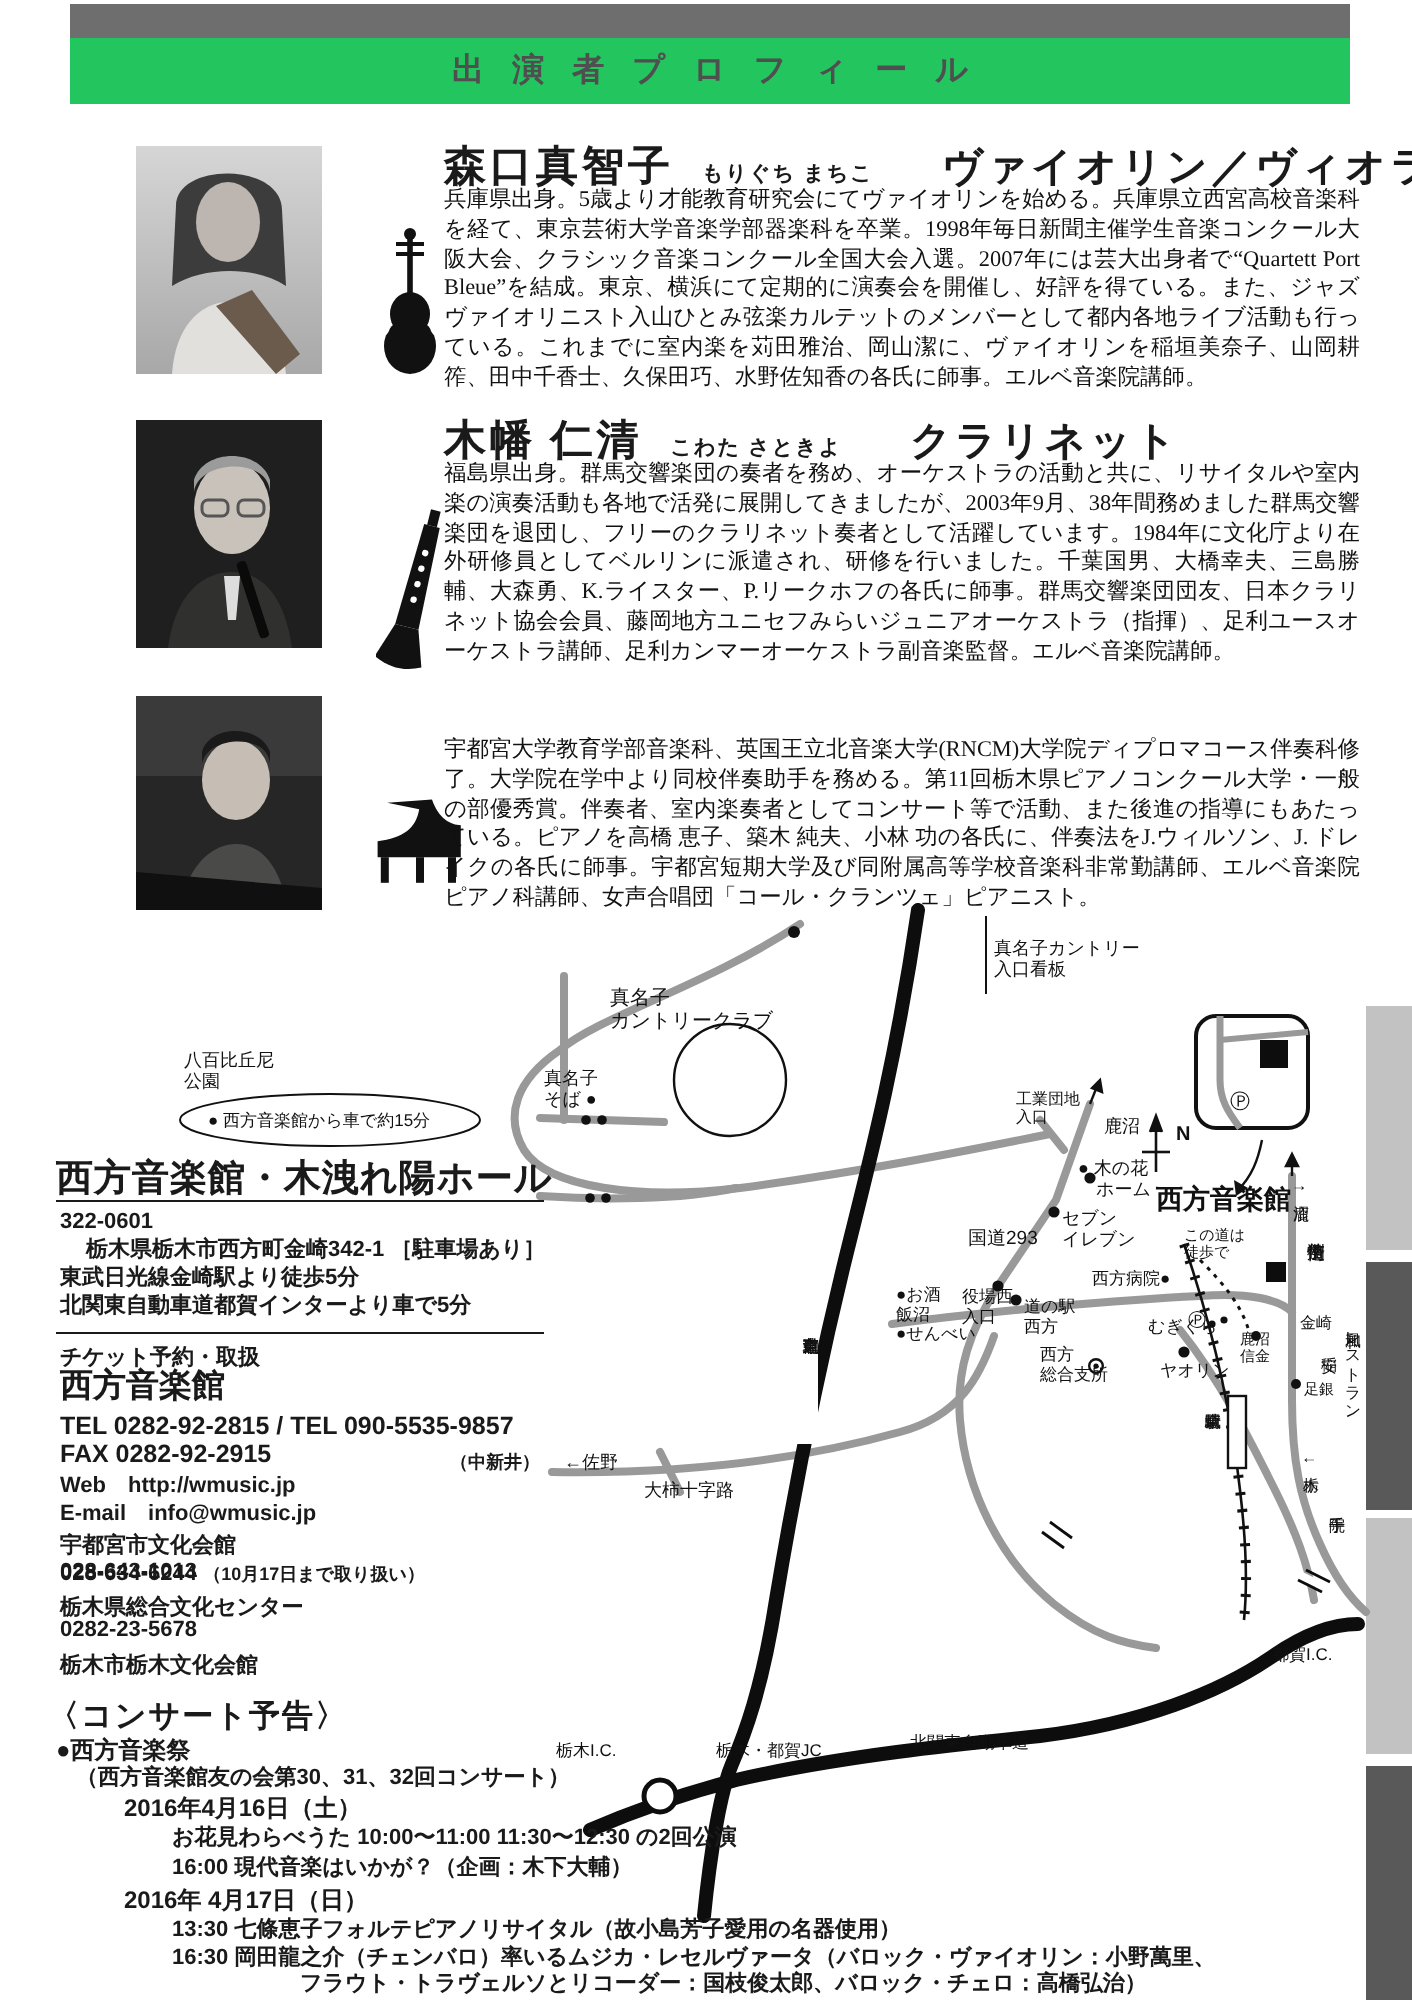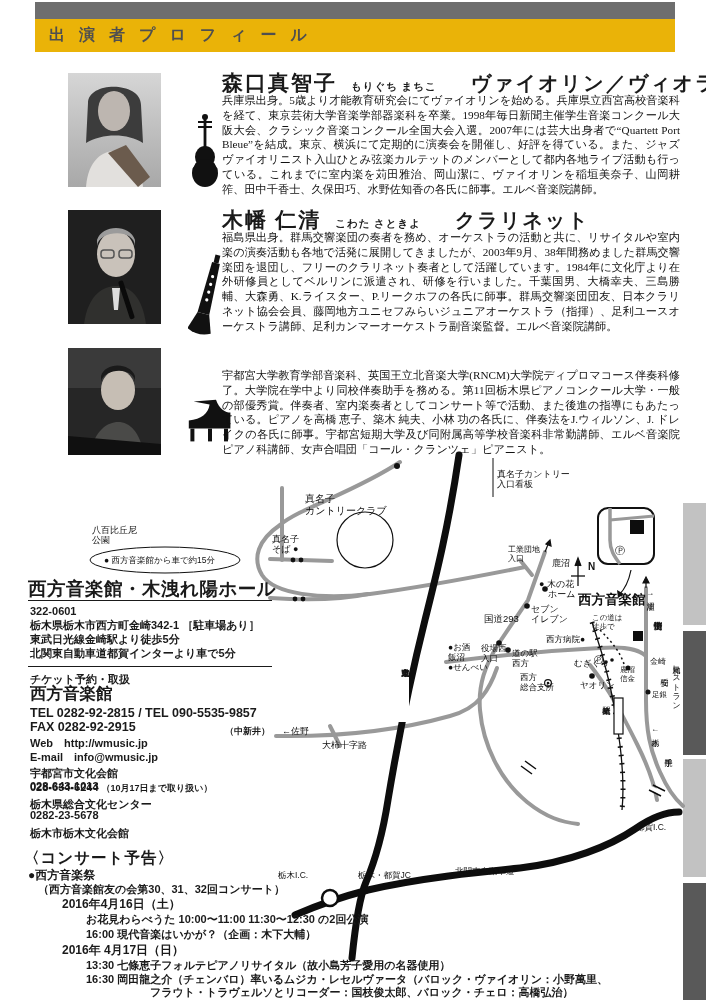--- a/index.html
+++ b/index.html
@@ -1,21 +1,21 @@
 <!DOCTYPE html>
 <html><head>
 <meta charset="utf-8">
 <style>
   html,body{margin:0;padding:0;background:#fff;}
   #page{position:relative;width:706px;height:1000px;background:#fff;overflow:hidden;
         font-family:"Liberation Sans","DejaVu Sans",sans-serif;color:#1a1a1a;}
   
   .hdr-bar{position:absolute;left:35px;top:2px;width:640px;height:17px;background:#6e6e6e;}
-  .hdr-band{position:absolute;left:35px;top:19px;width:640px;height:33px;background:#eab308;
-            display:flex;align-items:center;}
+  .hdr-band{position:absolute;left:35px;top:19px;width:640px;height:33px;background:#22c55e;
+            display:flex;align-items:center;justify-content:center;}
   .hdr-band span{font-size:16px;font-weight:bold;color:#4f4f4f;letter-spacing:14px;text-indent:14px;}
   
   .tab{position:absolute;left:683px;width:23px;}
   
   .profile{position:absolute;left:68px;width:612px;}
   .photo{position:absolute;left:0;top:0;width:93px;border:0;}
   .icon-col{position:absolute;}
   .p-head{position:absolute;left:154px;top:-4px;display:flex;align-items:baseline;
           font-family:"Liberation Serif","DejaVu Serif",serif;white-space:nowrap;}
   .p-name{font-size:21px;font-weight:bold;letter-spacing:2px;}
@@ -266,21 +266,21 @@
       <text x="455" y="874" font-size="8.5">北関東自動車道</text>
       <text x="636" y="830" font-size="8.5">都賀I.C.</text>
       <text x="615" y="554" font-size="10">Ⓟ</text>
       <text x="594" y="663" font-size="9">Ⓟ</text>
     </g>
   </svg>
 
   <div class="venue-title">西方音楽館・木洩れ陽ホール</div>
   <div class="rule" style="top:600px;"></div>
   <div class="vline" style="top:604px;">322-0601</div>
-  <div class="vline" style="top:618px;">栃木県栃木市西方町金崎342-1 ［駐車場あり］</div>
+  <div class="vline" style="top:618px;margin-left:13px;">栃木県栃木市西方町金崎342-1 ［駐車場あり］</div>
   <div class="vline" style="top:632px;">東武日光線金崎駅より徒歩5分</div>
   <div class="vline" style="top:646px;">北関東自動車道都賀インターより車で5分</div>
   <div class="rule" style="top:666px;"></div>
 
   <div class="vline" style="top:672px;">チケット予約・取扱</div>
   <div class="vline big" style="top:686px;">西方音楽館</div>
   <div class="vline tel" style="top:706px;">TEL 0282-92-2815 / TEL 090-5535-9857</div>
   <div class="vline tel" style="top:720px;">FAX 0282-92-2915</div>
   <div class="vline small-note" style="top:724px;left:225px;">（中新井）</div>
   <div class="vline" style="top:736px;">Web　http://wmusic.jp</div>

